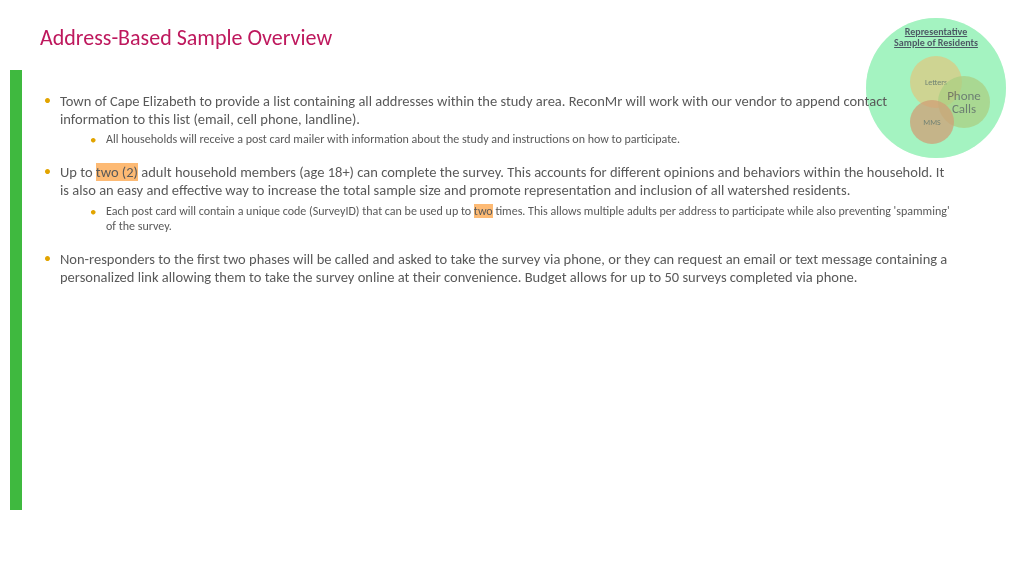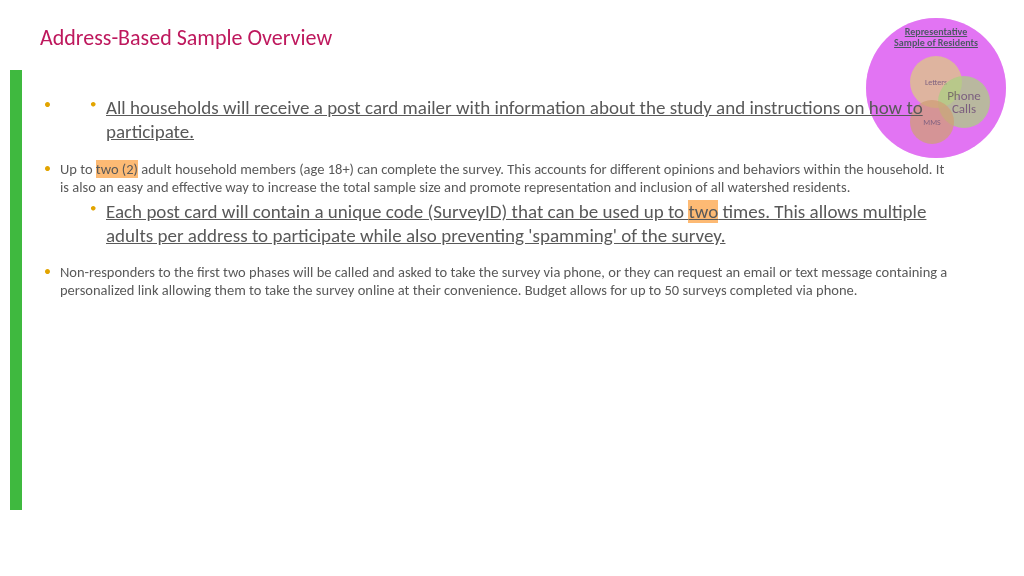--- a/index.html
+++ b/index.html
@@ -40,40 +40,40 @@
   ul.level1 > li { position: relative; padding-left: 16px; margin-bottom: 6px; }
   ul.level1 > li::before {
     content: "•";
     position: absolute;
     left: 0;
     top: 0;
     color: #e2a400;
     font-size: 14px;
   }
   ul.level2 { margin-top: 4px; }
-  ul.level2 > li { position: relative; padding-left: 16px; margin-left: 30px; margin-bottom: 4px; font-size: 19px; text-decoration: underline; }
+  ul.level2 > li { position: relative; padding-left: 16px; margin-left: 30px; margin-bottom: 4px; font-size: 12px; }
   ul.level2 > li::before {
     content: "•";
     position: absolute;
     left: 0;
     top: 0;
     color: #e2a400;
     font-size: 13px;
   }
   .sp { height: 10px; }
   .hl { background: #fdba74; }
   
   .badge {
     position: absolute;
     right: 18px;
     top: 18px;
     width: 140px;
     height: 140px;
     border-radius: 50%;
-    background: #d946ef;
+    background: #86efac;
     overflow: hidden;
   }
   .badge::after{
     content:"";
     position:absolute; inset:0;
     background: rgba(255,255,255,0.25);
     pointer-events:none;
   }
   .badge-title {
     position: absolute;
@@ -111,20 +111,21 @@
       <span>Phone Calls</span>
     </div>
   <div class="venn mms">
       <span>MMS</span>
     </div>
 </div>
 
 <div class="content">
   <ul class="level1">
     <li>
+      <span>Town of Cape Elizabeth to provide a list containing all addresses within the study area. ReconMr will work with our vendor to append contact information to this list (email, cell phone, landline).</span>
       <ul class="level2">
         <li>All households will receive a post card mailer with information about the study and instructions on how to participate.</li>
       </ul>
     </li>
   </ul>
   <div class="sp"></div>
   <ul class="level1">
     <li>
       <span>Up to </span><span class="hl">two (2)</span><span> adult household members (age 18+) can complete the survey. This accounts for different opinions and behaviors within the household. It is also an easy and effective way to increase the total sample size and promote representation and inclusion of all watershed residents.</span>
       <ul class="level2">

